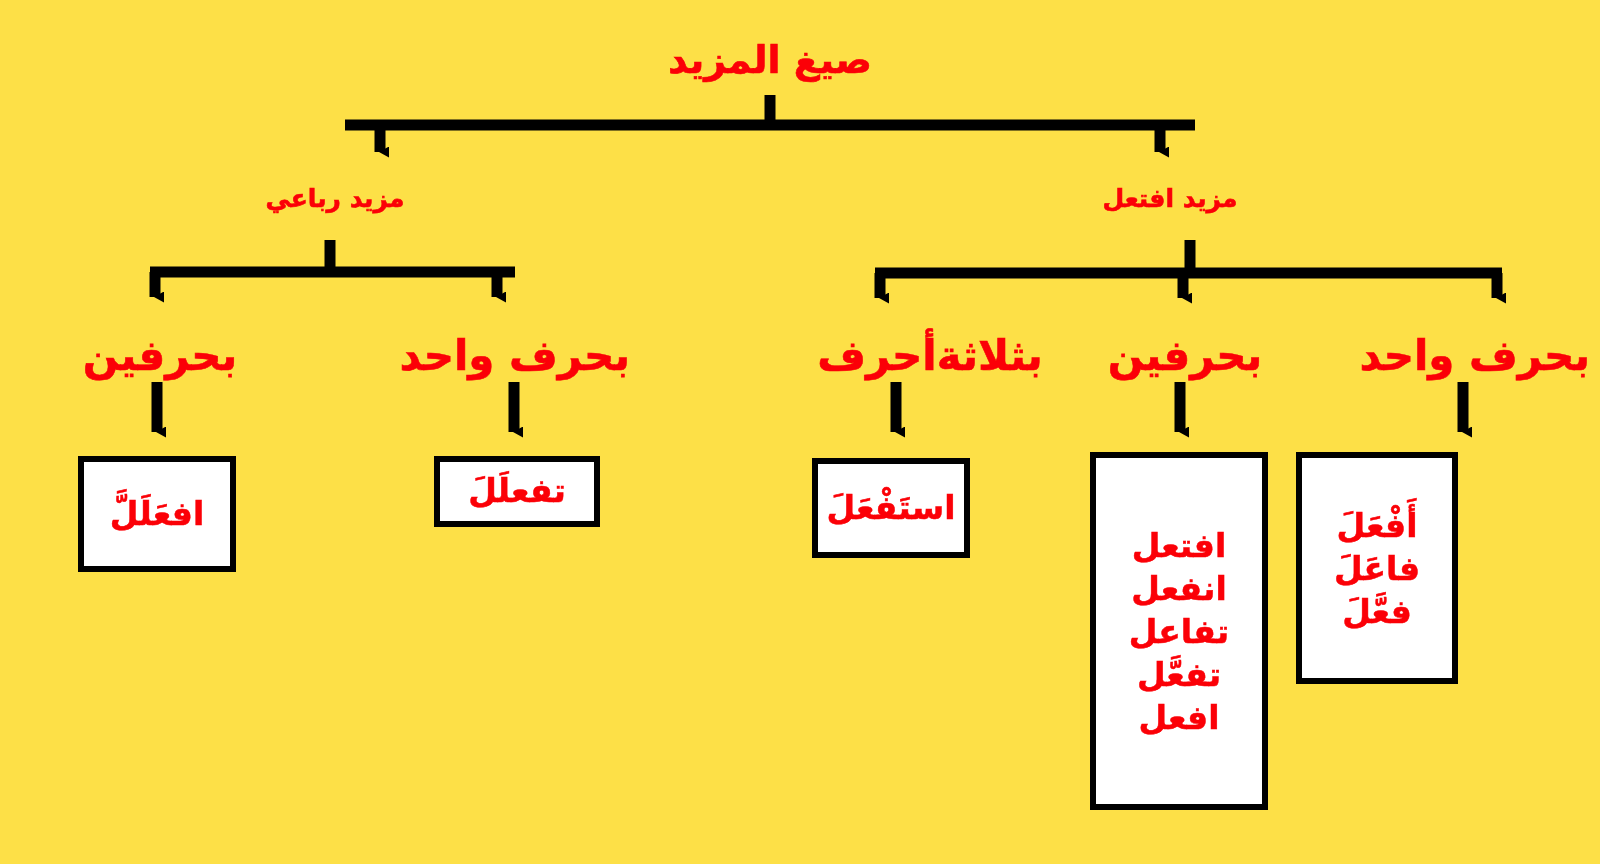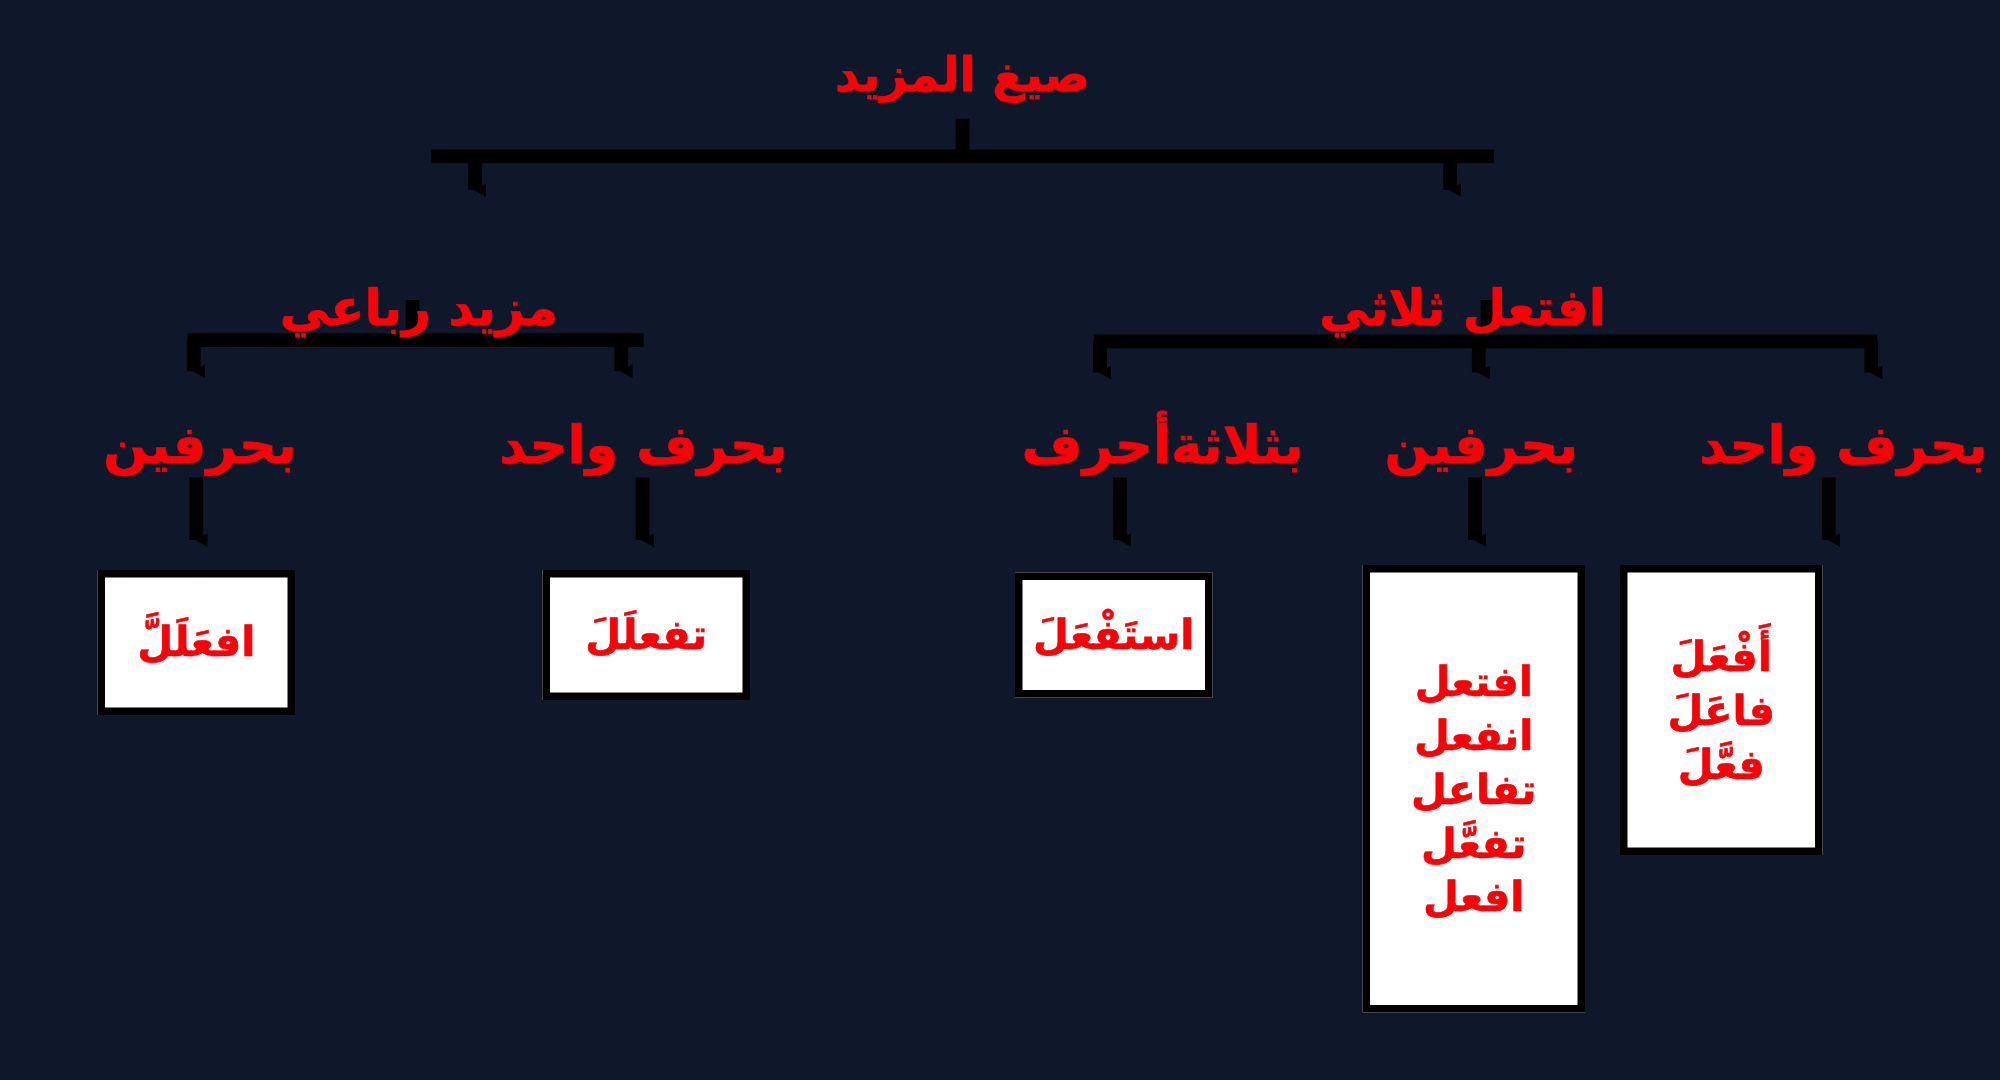--- a/index.html
+++ b/index.html
@@ -4,41 +4,40 @@
 <style>
   html, body {
     margin: 0;
     padding: 0;
     background: #ffffff;
   }
   #stage {
     position: relative;
     width: 1600px;
     height: 864px;
-    background: #0f172a;
+    background: #fde047;
     overflow: hidden;
     font-family: "DejaVu Sans", "Liberation Sans", sans-serif;
   }
   .node-label {
     position: absolute;
     color: #fb0007;
     font-weight: bold;
     direction: rtl;
     unicode-bidi: bidi-override;
     text-align: center;
     white-space: nowrap;
     line-height: 1.1;
     -webkit-text-stroke: 0.6px #fb0007;
   }
   .title-label {
     font-size: 38px;
   }
   .level2-label {
-    font-size: 40px;
-    margin-top: 40px;
+    font-size: 25px;
   }
   .level3-label {
     font-size: 42px;
   }
   .box {
     position: absolute;
     box-sizing: border-box;
     border: 6px solid #000000;
     background: #ffffff;
     display: flex;
@@ -108,39 +107,39 @@
       <path d="M 157 382 L 157 432" stroke="#000000" stroke-width="11" fill="none" marker-end="url(#arrowDown)"></path>
       <path d="M 514 382 L 514 432" stroke="#000000" stroke-width="11" fill="none" marker-end="url(#arrowDown)"></path>
       <path d="M 896 382 L 896 432" stroke="#000000" stroke-width="11" fill="none" marker-end="url(#arrowDown)"></path>
       <path d="M 1180 382 L 1180 432" stroke="#000000" stroke-width="11" fill="none" marker-end="url(#arrowDown)"></path>
       <path d="M 1463 382 L 1463 432" stroke="#000000" stroke-width="11" fill="none" marker-end="url(#arrowDown)"></path>
     </g>
   </svg>
 
   <div class="node-label title-label" style="left: 620px; top: 40px; width: 300px;">صيغ المزيد</div>
 
-  <div class="node-label level2-label" style="left: 1040px; top: 185px; width: 260px;">افتعل ثلاثي</div>
+  <div class="node-label level2-label" style="left: 1040px; top: 185px; width: 260px;">مزيد افتعل</div>
 
   <div class="node-label level2-label" style="left: 210px; top: 185px; width: 250px;">مزيد رباعي</div>
 
   <div class="node-label level3-label" style="left: 60px; top: 333px; width: 200px;">بحرفين</div>
 
   <div class="node-label level3-label" style="left: 400px; top: 333px; width: 230px;">بحرف واحد</div>
 
   <div class="node-label level3-label" style="left: 810px; top: 333px; width: 240px;">بثلاثةأحرف</div>
 
   <div class="node-label level3-label" style="left: 1085px; top: 333px; width: 200px;">بحرفين</div>
 
   <div class="node-label level3-label" style="left: 1360px; top: 333px; width: 230px;">بحرف واحد</div>
 
   <div class="box" style="left: 78px; top: 456px; width: 158px; height: 116px;">
     <div class="box-item">افعَلَلَّ</div>
   </div>
 
-  <div class="box" style="left: 434px; top: 456px; width: 166px; height: 104px;">
+  <div class="box" style="left: 434px; top: 456px; width: 166px; height: 71px;">
     <div class="box-item">تفعلَلَ</div>
   </div>
 
   <div class="box box-tall" style="left: 1090px; top: 452px; width: 178px; height: 358px;">
     <div class="box-item">افتعل</div>
     <div class="box-item">انفعل</div>
     <div class="box-item">تفاعل</div>
     <div class="box-item">تفعَّل</div>
     <div class="box-item">افعل</div>
   </div>

